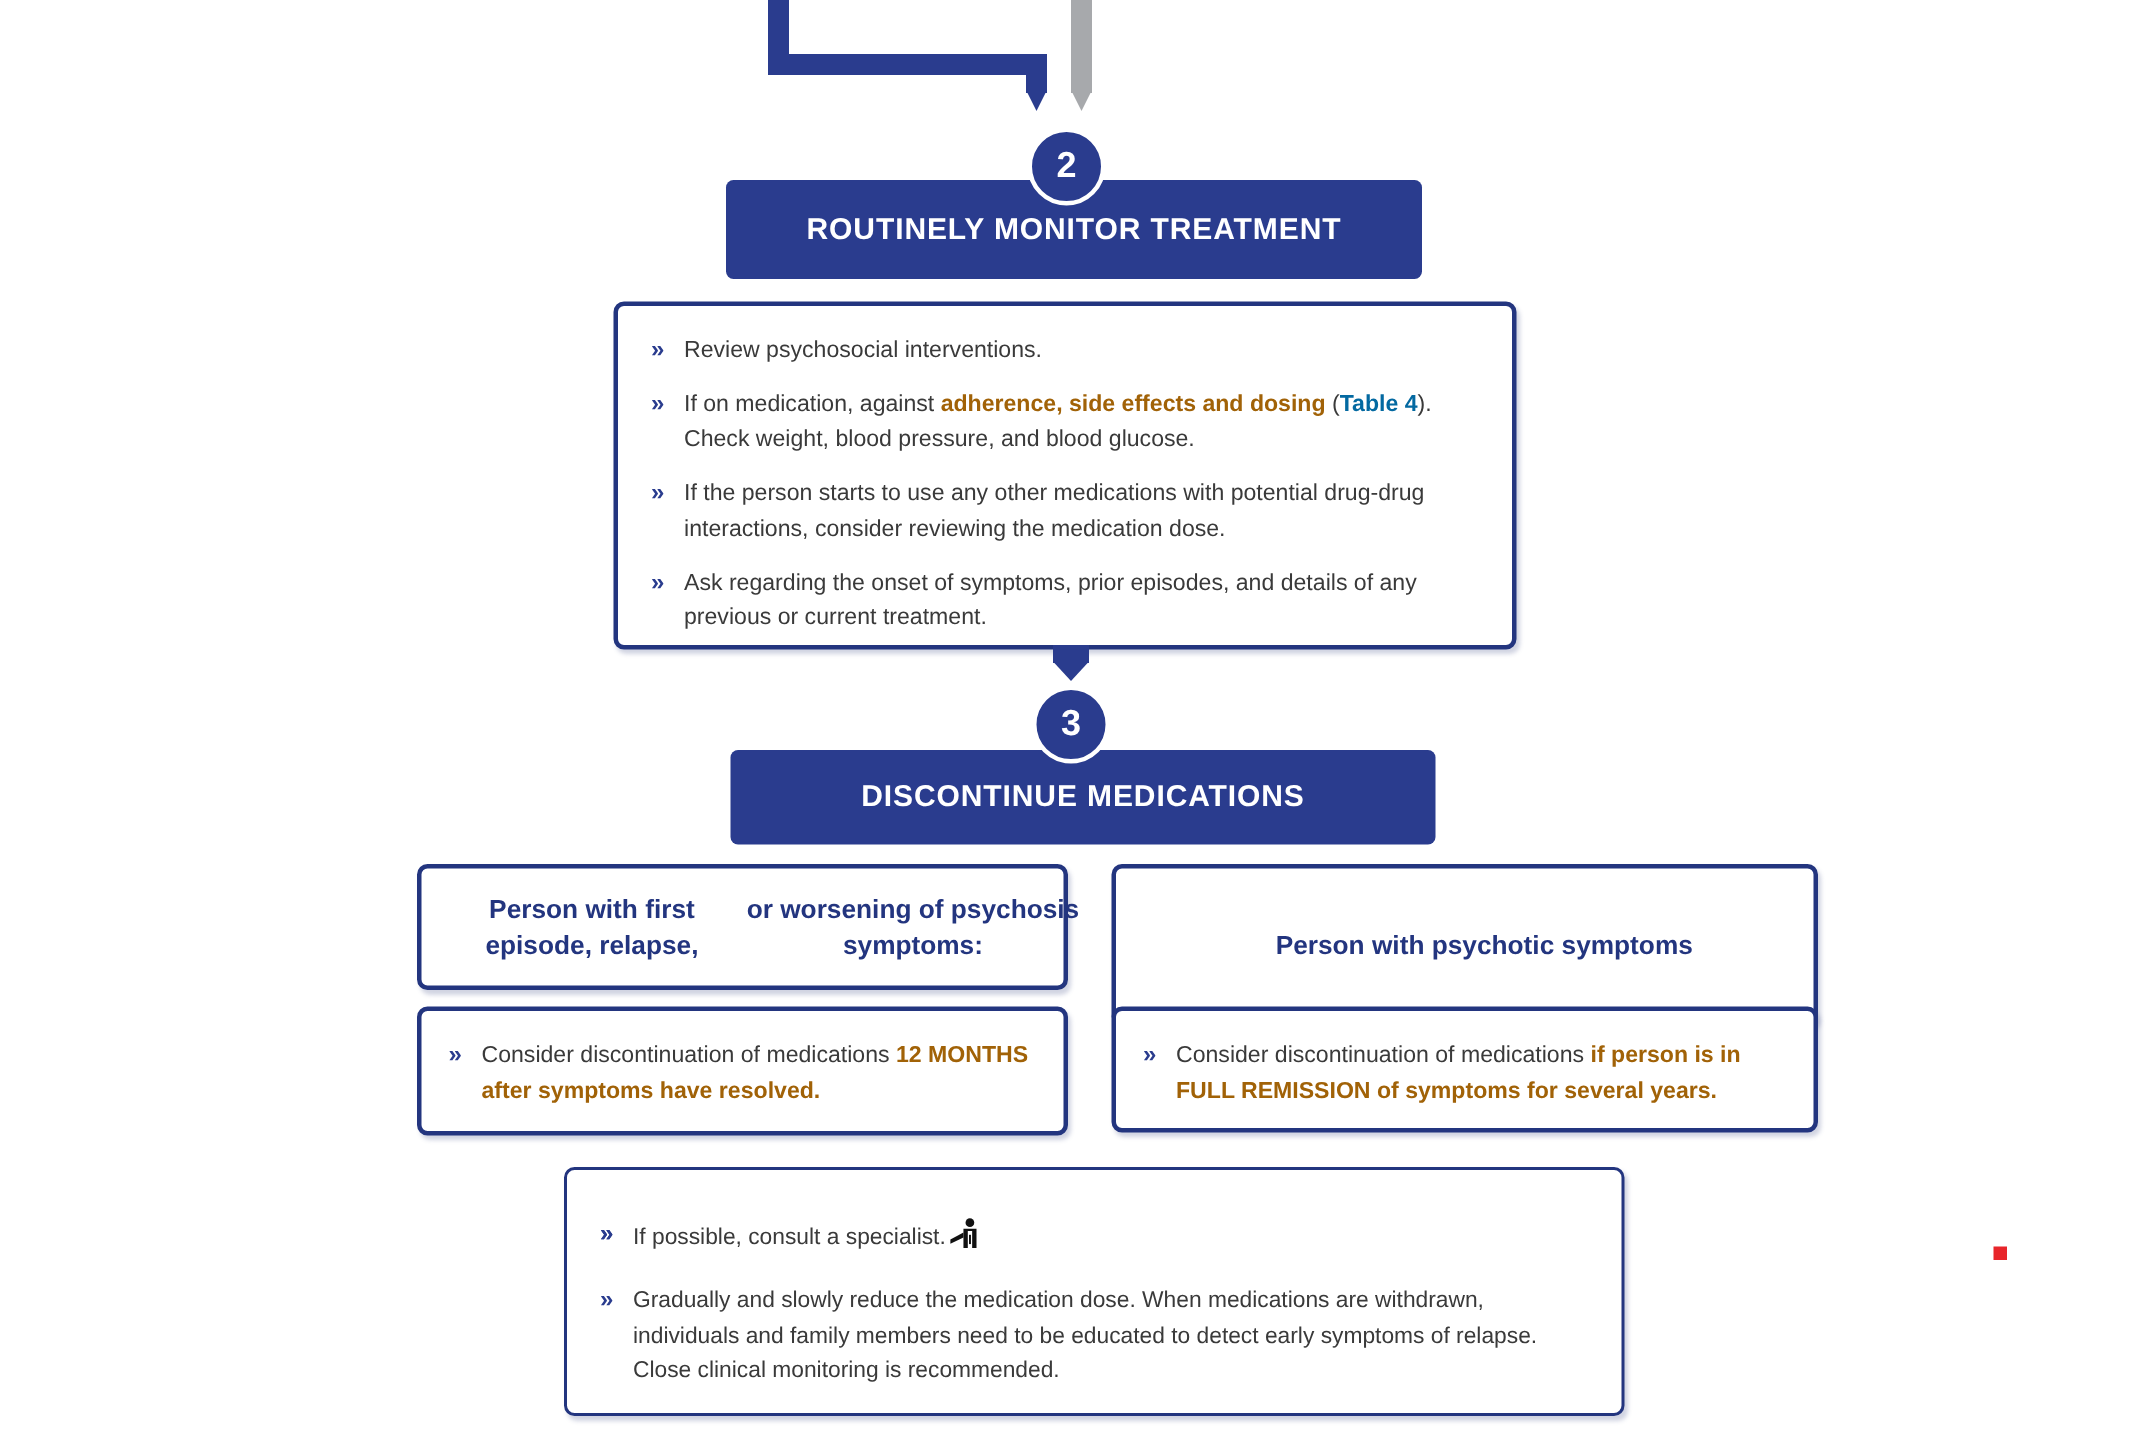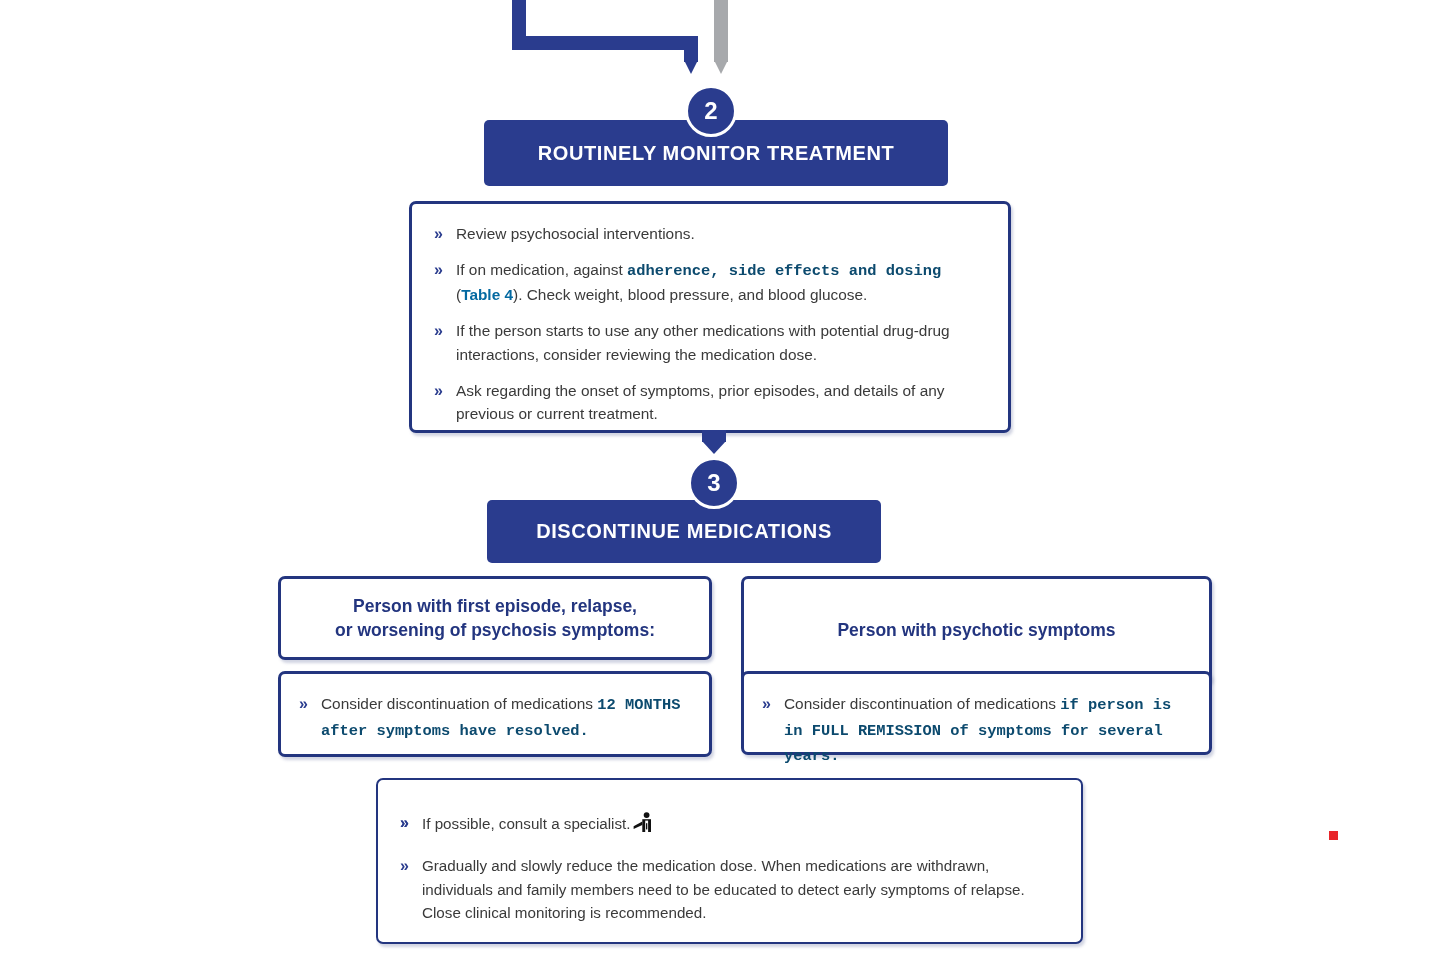--- a/index.html
+++ b/index.html
@@ -110,21 +110,21 @@
     color: #ffffff;
     font-size: 20px;
     font-weight: bold;
     letter-spacing: 0.6px;
     display: flex;
     align-items: center;
     justify-content: center;
     z-index: 3;
   }
   #bar2 { left: 484px; top: 120px; width: 464px; height: 66px; }
-  #bar3 { left: 487px; top: 500px; width: 394px; height: 63px; }
+  #bar3 { left: 487px; top: 500px; width: 470px; height: 63px; }
 
   
   .box {
     position: absolute;
     background: #ffffff;
     border: 3px solid #23357f;
     border-radius: 7px;
     box-shadow: 2px 3px 3px rgba(90,100,150,0.28);
   }
 
@@ -132,28 +132,29 @@
   #box-left-head { left: 278px; top: 576px; width: 434px; height: 84px; }
   #box-left-body { left: 278px; top: 671px; width: 434px; height: 86px; padding: 18px 20px 14px 18px; }
   #box-right-head { left: 741px; top: 576px; width: 471px; height: 108px; }
   #box-right-body { left: 741px; top: 671px; width: 471px; height: 84px; padding: 18px 20px 14px 18px; }
   #box-bottom { left: 376px; top: 778px; width: 707px; height: 166px; padding: 18px 26px 14px 22px; border-width: 2px; }
 
   .head-box-inner {
     width: 100%;
     height: 100%;
     display: flex;
-    flex-direction: column;
+    flex-direction: row;
     align-items: center;
     justify-content: center;
     color: #23357f;
     font-size: 17.5px;
     font-weight: bold;
     line-height: 1.38;
     text-align: center;
+    margin-left: 13px;
   }
 
   
   ul.bullets { list-style: none; }
   ul.bullets > li {
     position: relative;
     padding-left: 22px;
     color: #3a3a3a;
     font-size: 15.4px;
     line-height: 1.54;
@@ -164,21 +165,21 @@
     position: absolute;
     left: 0;
     top: 0;
     color: #2a3c8e;
     font-weight: bold;
     font-size: 16px;
   }
   #box-monitor ul.bullets > li { margin-bottom: 12px; }
   #box-bottom ul.bullets > li { margin-bottom: 13px; font-size: 15.2px; }
 
-  b.strong { font-weight: bold; color: #0c4a6e; font-family: Liberation Mono, monospace; }
+  b.strong { font-weight: bold; color: #a16207; }
   .link-blue { color: #0369a1; font-weight: bold; }
 
   .specialist-icon {
     display: inline-block;
     vertical-align: -6px;
     margin-left: 1px;
   }
 
   .red-marker {
     position: absolute;

